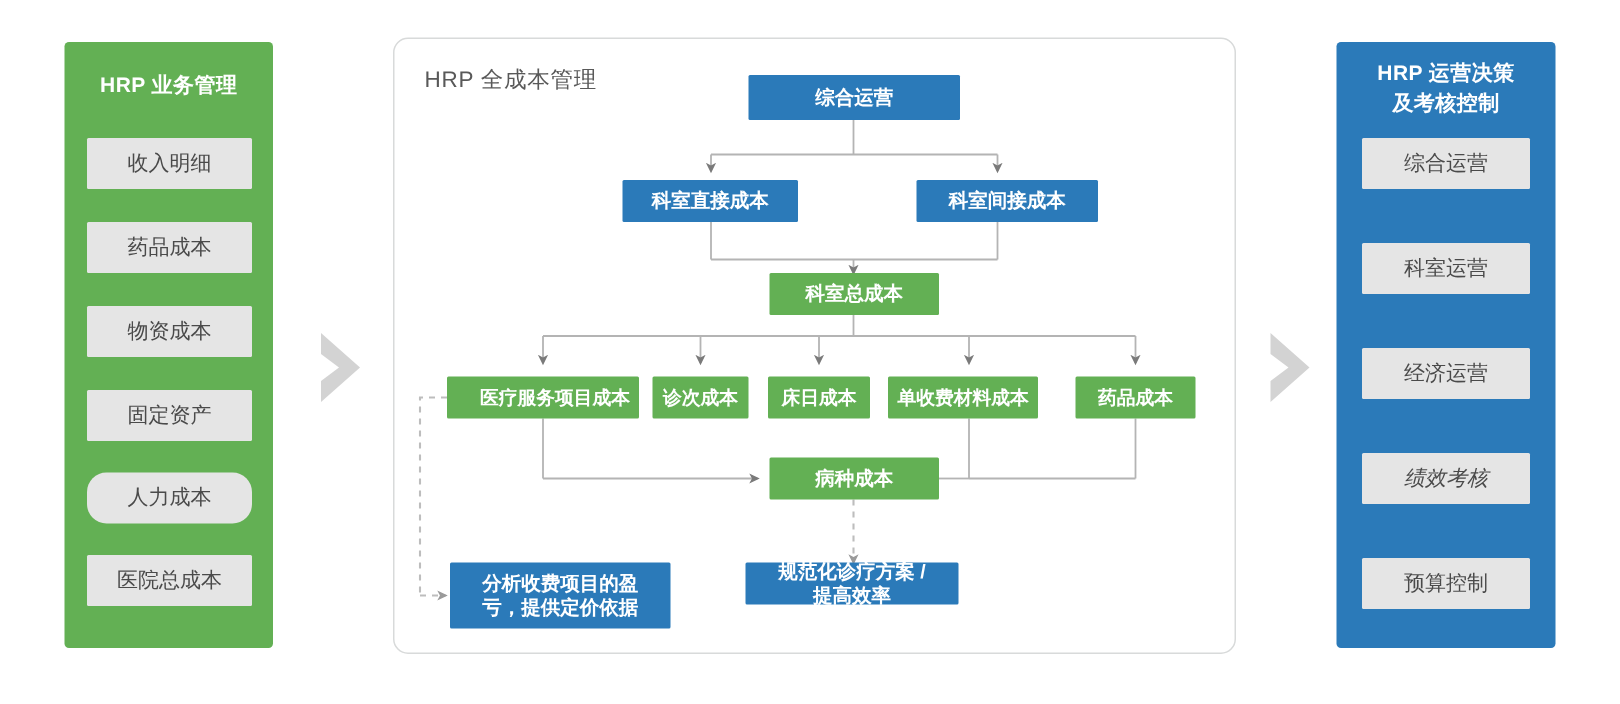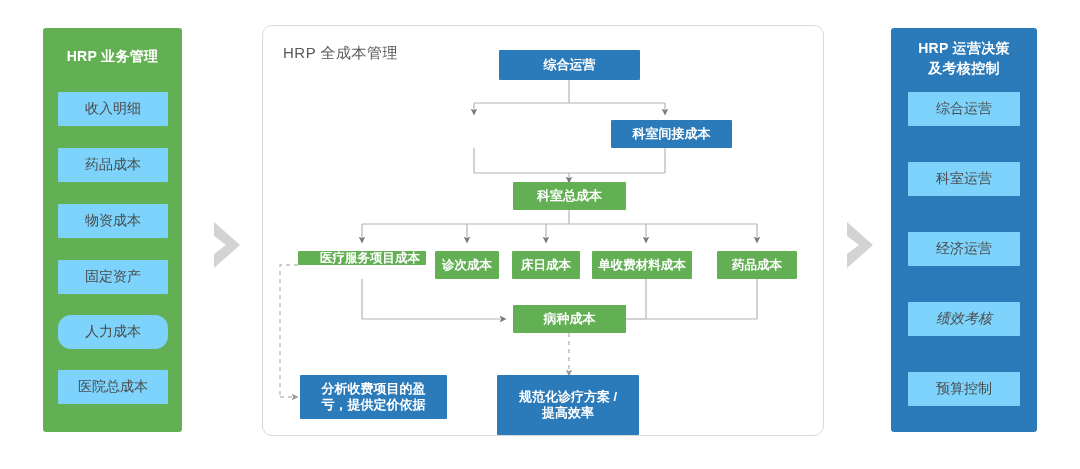--- a/index.html
+++ b/index.html
@@ -34,21 +34,21 @@
     text-align: center;
     color: #ffffff;
     font-weight: bold;
     font-size: 14px;
     line-height: 20px;
     letter-spacing: .3px;
   }
 
   .panel-item {
     position: absolute;
-    background: #7dd3fc;
+    background: #e5e5e5;
     color: #4a4a4a;
     font-size: 14px;
     display: flex;
     align-items: center;
     justify-content: center;
     border-radius: 1px;
     box-sizing: border-box;
   }
 
   
@@ -173,43 +173,44 @@
 
     <g stroke="#bdbdbd" stroke-width="1.4" fill="none" stroke-dasharray="4,4">
       <path d="M298,265 L280,265 L280,397"></path>
       <path d="M280,397 L297,397" marker-end="url(#ahd)"></path>
       <path d="M569,333 L569,375" marker-end="url(#ahd)"></path>
     </g>
   </svg>
 
   <div class="node blue" style="left:499px; top:50px; width:141px; height:30px;">综合运营</div>
 
+  <div class="node blue" style="left:415px; top:120px; width:117px; height:28px;">科室直接成本</div>
 
   <div class="node blue" style="left:611px; top:120px; width:121px; height:28px;">科室间接成本</div>
 
   <div class="node green" style="left:513px; top:182px; width:113px; height:28px;">科室总成本</div>
 
-  <div class="node green small" style="left:298px; top:251px; width:128px; height:14px;padding-left:20px;">医疗服务项目成本</div>
+  <div class="node green small" style="left:298px; top:251px; width:128px; height:28px;padding-left:20px;">医疗服务项目成本</div>
 
   <div class="node green small" style="left:435px; top:251px; width:64px; height:28px;">诊次成本</div>
 
   <div class="node green small" style="left:512px; top:251px; width:68px; height:28px;">床日成本</div>
 
   <div class="node green small" style="left:592px; top:251px; width:100px; height:28px;">单收费材料成本</div>
 
   <div class="node green small" style="left:717px; top:251px; width:80px; height:28px;">药品成本</div>
 
   <div class="node green" style="left:513px; top:305px; width:113px; height:28px;">病种成本</div>
 
   <div class="node blue" style="left:300px; top:375px; width:147px; height:44px; flex-direction:column;">
     <span>分析收费项目的盈</span>
     <span>亏，提供定价依据</span>
   </div>
 
-  <div class="node blue" style="left:497px; top:375px; width:142px; height:60px; flex-direction:column;">
+  <div class="node blue" style="left:497px; top:375px; width:142px; height:28px; flex-direction:column;">
     <span>规范化诊疗方案 /</span>
     <span>提高效率</span>
   </div>
 
   <div class="chevron" style="left:843px; top:218px;">
     <svg width="34" height="54" viewBox="0 0 34 54">
       <polygon points="4,4 30,27 4,50 4,36 16,27 4,18" fill="#d3d3d3"></polygon>
     </svg>
   </div>
 

